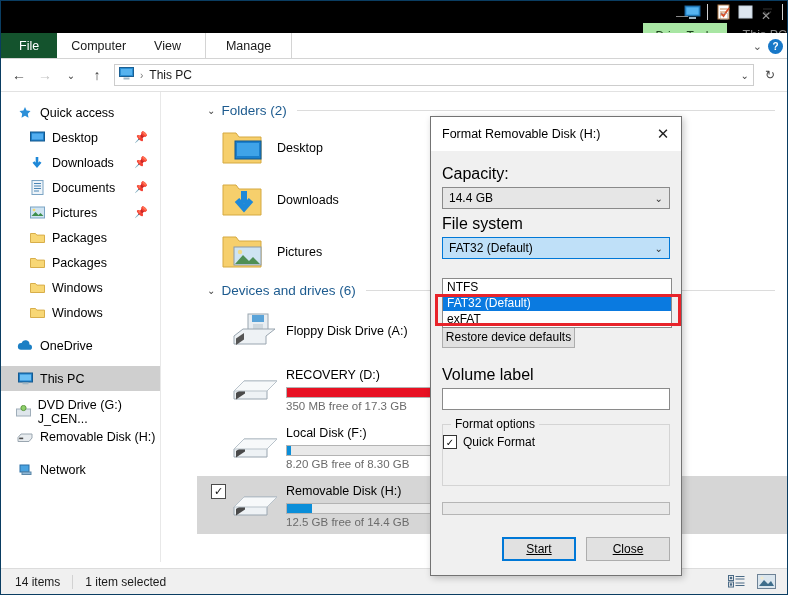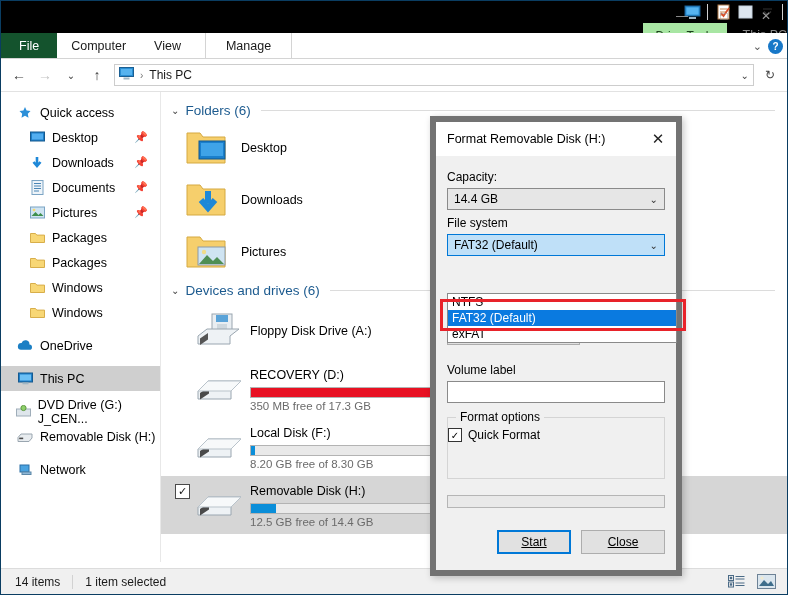--- a/index.html
+++ b/index.html
@@ -136,20 +136,21 @@
   }
   .searchbox input::placeholder { color: #6d6d6d; }
   .search-ico { position: absolute; right: 5px; color: #555; }
 
   
   .body {
     position: relative;
     height: 471px;
     display: flex;
     border-top: 1px solid #e2e2e2;
+    gap: 36px;
   }
 
   
   .navpane {
     width: 160px;
     background: #fff;
     border-right: 1px solid #e8e8e8;
     padding-top: 8px;
     overflow: hidden;
     position: relative;
@@ -239,40 +240,40 @@
   .statusbar .divider { width: 1px; height: 14px; background: #d2d2d2; margin: 0 12px; }
   .status-views { position: absolute; right: 10px; display: flex; gap: 8px; align-items: center; }
   .viewbtn { width: 22px; height: 18px; display: flex; align-items: center; justify-content: center; }
 
   
   .dialog {
     position: absolute;
     left: 429px; top: 115px;
     width: 252px; height: 460px;
     background: #f0f0f0;
-    border: 6px solid #737373;
+    border: 1px solid #737373;
     box-shadow: 2px 2px 7px rgba(0,0,0,0.22);
     z-index: 50;
   }
   .dlg-title {
     height: 34px;
     background: #fff;
     display: flex; align-items: center;
     padding-left: 11px;
     font-size: 12.5px; color: #000;
     position: relative;
   }
   .dlg-close {
     position: absolute; right: 0; top: 0;
     width: 36px; height: 34px;
     display: flex; align-items: center; justify-content: center;
     color: #222; font-size: 15px;
   }
   .dlg-body { padding: 8px 11px 0 11px; position: relative; }
-  .dlg-label { font-size: 12px; color: #000; margin-bottom: 4px; margin-top: 6px; }
+  .dlg-label { font-size: 16px; color: #000; margin-bottom: 4px; margin-top: 6px; }
   .combo {
     height: 22px;
     border: 1px solid #8a8a8a;
     background: #e6e6e6;
     display: flex; align-items: center;
     padding-left: 6px;
     font-size: 12px; color: #000;
     position: relative;
   }
   .combo.active { background: #bfe0f8; border-color: #0078d7; }
@@ -579,21 +580,21 @@
             </svg>
         </span>
         <span>Network</span>
       </div>
     </div>
 
     <div class="content">
 
       <div class="grouphdr">
         <span class="chev">⌄</span>
-        <span>Folders (6)</span>
+        <span>Folders (2)</span>
         <span class="line"></span>
       </div>
 
       <div class="fitem">
         <span>
           <svg width="46" height="40" viewBox="0 0 46 40">
               <path d="M4 6h13l3 4h22v26H4z" fill="#f6cf6c" stroke="#d5a941"></path>
               <rect x="16" y="14" width="26" height="18" fill="#1a7fcc" stroke="#11598f"></rect>
               <rect x="18" y="16" width="22" height="13" fill="#3fa3e8"></rect>
             </svg>
@@ -739,21 +740,21 @@
         <span class="arrow">⌄</span>
       </div>
 
       <div class="dlg-label">File system</div>
       <div class="combo active">
         <span>FAT32 (Default)</span>
         <span class="arrow">⌄</span>
       </div>
 
       
-      <div class="dropdown" style="top:137px;text-align:right;">
+      <div class="dropdown" style="top:127px;text-align:right;">
         <div class="dd-item">NTFS</div>
         <div class="dd-item sel">FAT32 (Default)</div>
         <div class="dd-item">exFAT</div>
       </div>
 
       
       <div class="redbox" style="left:4px; top:143px; width:246px; height:32px;"></div>
 
       <div class="btn btn-restore" style="margin-top:66px;">Restore device defaults</div>
 

